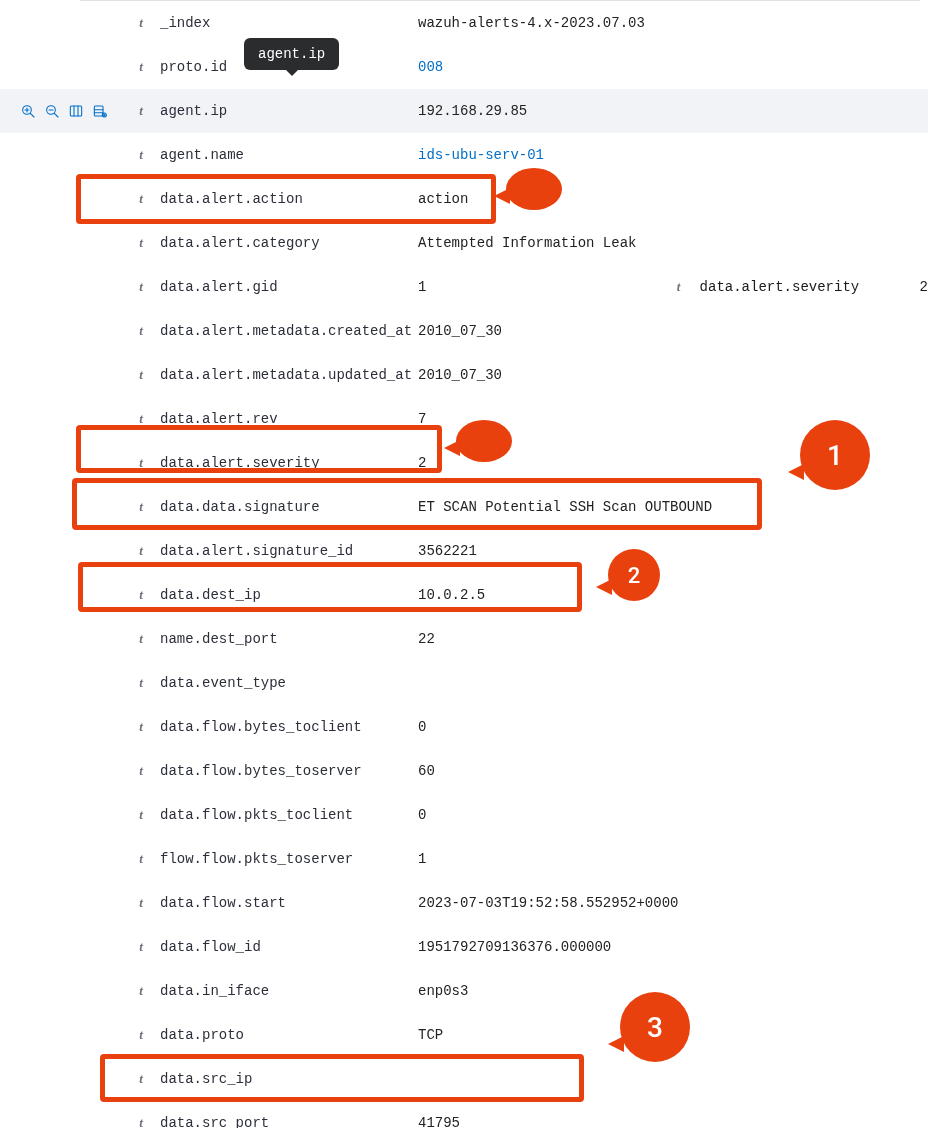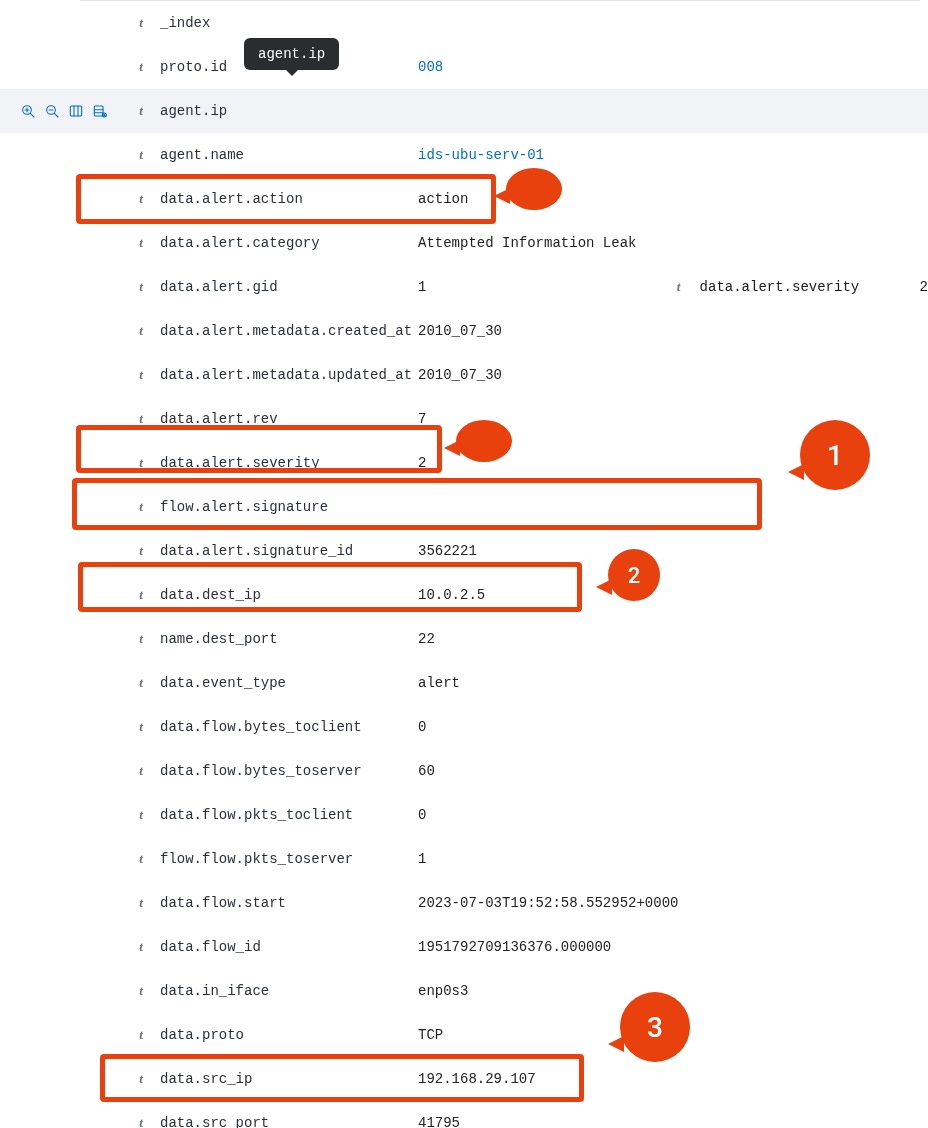--- a/index.html
+++ b/index.html
@@ -135,20 +135,21 @@
 
 <hr class="top-border">
 
 <div class="panel" id="rows-container">
     <div class="row">
       <div class="actions-col"></div>
       <div class="type-col">
         <span class="t-letter">t</span>
       </div>
       <div class="field-col">_index</div>
+      <div class="value-col">wazuh-alerts-4.x-2023.07.03</div>
     </div>
     <div class="row">
       <div class="actions-col"></div>
       <div class="type-col">
         <span class="t-letter">t</span>
       </div>
       <div class="field-col">proto.id</div>
       <div class="value-col link">008</div>
     </div>
     <div class="row highlight">
@@ -183,20 +184,21 @@
             <circle cx="18.5" cy="18" r="3"></circle>
             <line x1="18.5" y1="16.5" x2="18.5" y2="19.5"></line>
             <line x1="17" y1="18" x2="20" y2="18"></line>
           </svg>
         </span>
       </div>
       <div class="type-col">
         <span class="t-letter">t</span>
       </div>
       <div class="field-col">agent.ip</div>
+      <div class="value-col">192.168.29.85</div>
     </div>
     <div class="row">
       <div class="actions-col"></div>
       <div class="type-col">
         <span class="t-letter">t</span>
       </div>
       <div class="field-col">agent.name</div>
       <div class="value-col link">ids-ubu-serv-01</div>
     </div>
     <div class="row">
@@ -258,21 +260,22 @@
         <span class="t-letter">t</span>
       </div>
       <div class="field-col">data.alert.severity</div>
       <div class="value-col">2</div>
     </div>
     <div class="row">
       <div class="actions-col"></div>
       <div class="type-col">
         <span class="t-letter">t</span>
       </div>
-      <div class="field-col">flow.alert.signature</div>
+      <div class="field-col">data.data.signature</div>
+      <div class="value-col">ET SCAN Potential SSH Scan OUTBOUND</div>
     </div>
     <div class="row">
       <div class="actions-col"></div>
       <div class="type-col">
         <span class="t-letter">t</span>
       </div>
       <div class="field-col">data.alert.signature_id</div>
       <div class="value-col">3562221</div>
     </div>
     <div class="row">
@@ -290,21 +293,20 @@
       </div>
       <div class="field-col">name.dest_port</div>
       <div class="value-col">22</div>
     </div>
     <div class="row">
       <div class="actions-col"></div>
       <div class="type-col">
         <span class="t-letter">t</span>
       </div>
       <div class="field-col">data.event_type</div>
-      <div class="value-col">alert</div>
     </div>
     <div class="row">
       <div class="actions-col"></div>
       <div class="type-col">
         <span class="t-letter">t</span>
       </div>
       <div class="field-col">data.flow.bytes_toclient</div>
       <div class="value-col">0</div>
     </div>
     <div class="row">
@@ -362,21 +364,20 @@
       </div>
       <div class="field-col">data.proto</div>
       <div class="value-col">TCP</div>
     </div>
     <div class="row">
       <div class="actions-col"></div>
       <div class="type-col">
         <span class="t-letter">t</span>
       </div>
       <div class="field-col">data.src_ip</div>
-      <div class="value-col">192.168.29.107</div>
     </div>
     <div class="row">
       <div class="actions-col"></div>
       <div class="type-col">
         <span class="t-letter">t</span>
       </div>
       <div class="field-col">data.src_port</div>
       <div class="value-col">41795</div>
     </div>
   </div>

